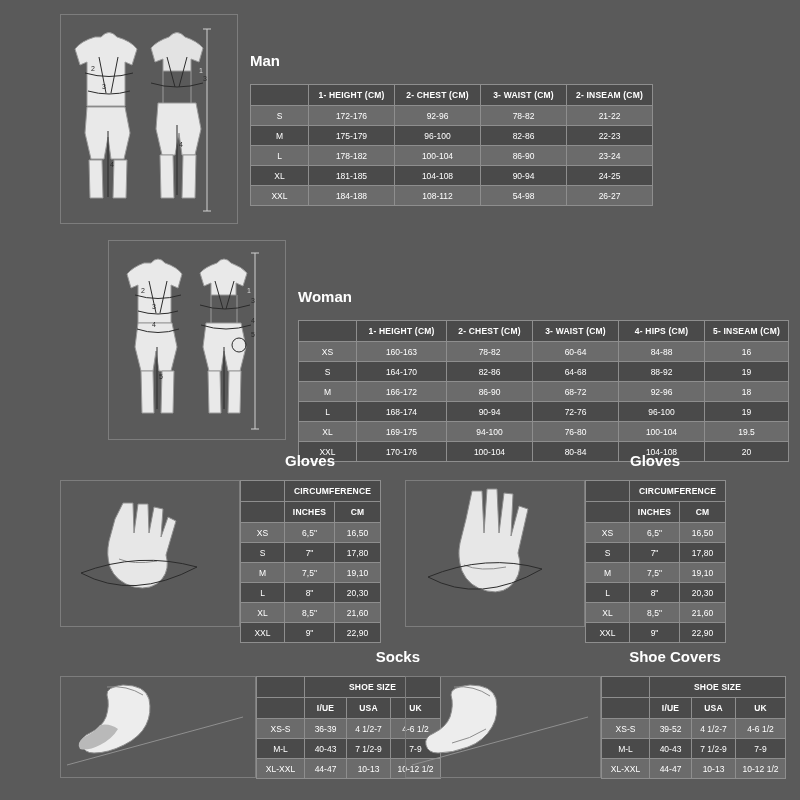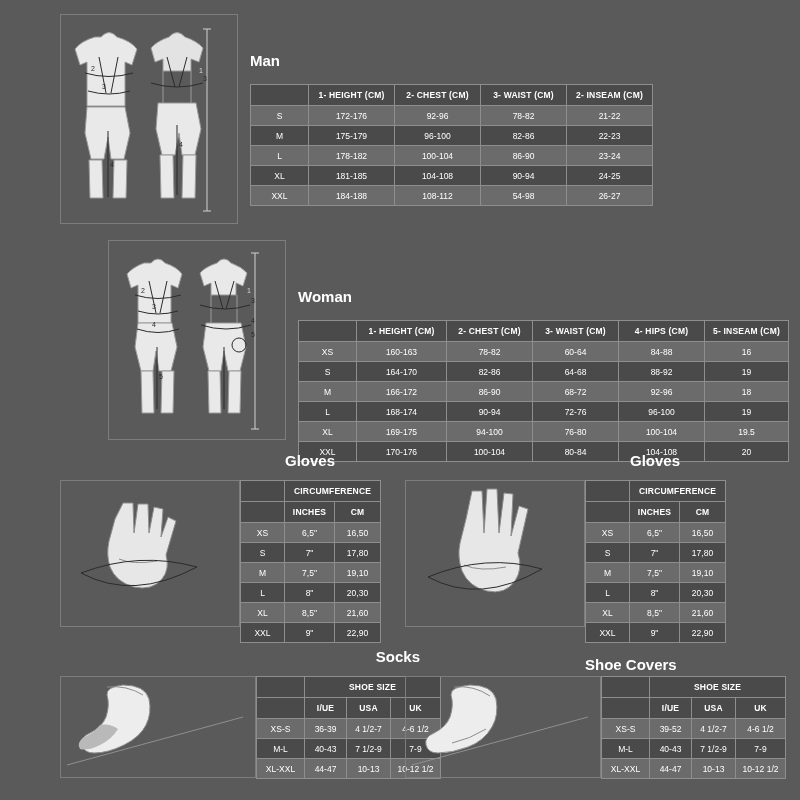--- a/index.html
+++ b/index.html
@@ -500,21 +500,21 @@
           <td class="lbl">XL-XXL</td>
           <td>44-47</td>
           <td>10-13</td>
           <td>10-12 1/2</td>
         </tr>
       </tbody>
     </table>
   </div>
 
   <div class="block" style="left:405px; top:648px; width:320px; height:130px;">
-    <div class="section-title" style="position:absolute; left:180px; top:0; width:180px; text-align:left;margin-top:8px;">Shoe Covers</div>
+    <div class="section-title" style="position:absolute; left:180px; top:0; width:180px; text-align:center;">Shoe Covers</div>
 
     <div class="figbox" style="left:0; top:28px; width:196px; height:102px;">
       <svg width="196" height="102" viewBox="0 0 196 102">
         <g transform="translate(40,6)">
           <path class="sock-fill" d="M24 2 q22 0 26 14 q3 16 -4 28 q-8 14 -24 20 q-16 6 -30 6 q-10 0 -12 -8 q-2 -8 8 -12 q12 -6 16 -16 q4 -12 1 -22 q-1 -8 19 -10 z"></path>
           <path class="sock-line" d="M24 2 q22 0 26 14 q3 16 -4 28 q-8 14 -24 20 q-16 6 -30 6 q-10 0 -12 -8 q-2 -8 8 -12 q12 -6 16 -16 q4 -12 1 -22 q-1 -8 19 -10 z"></path>
           <path class="sock-line" d="M8 4 q20 -2 36 9 M40 46 q-16 10 -34 14"></path>
         </g>
         <path class="measlight" d="M6 88 L182 40"></path>
       </svg>

